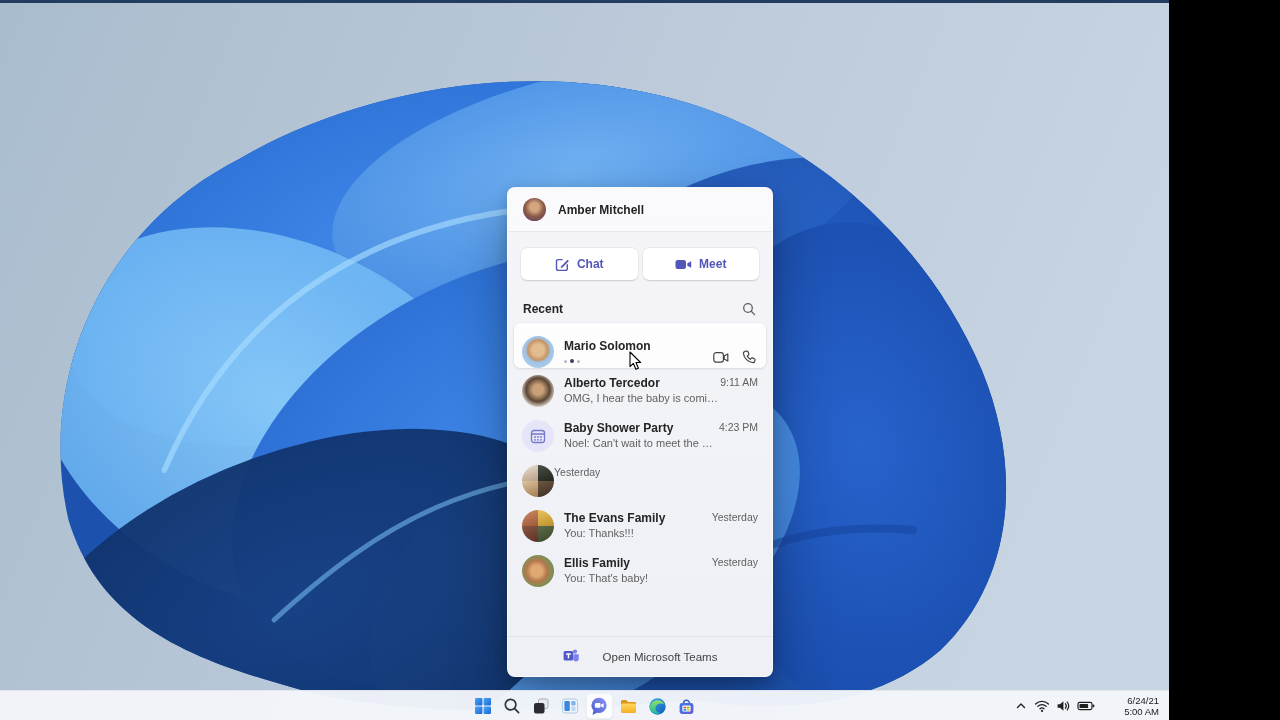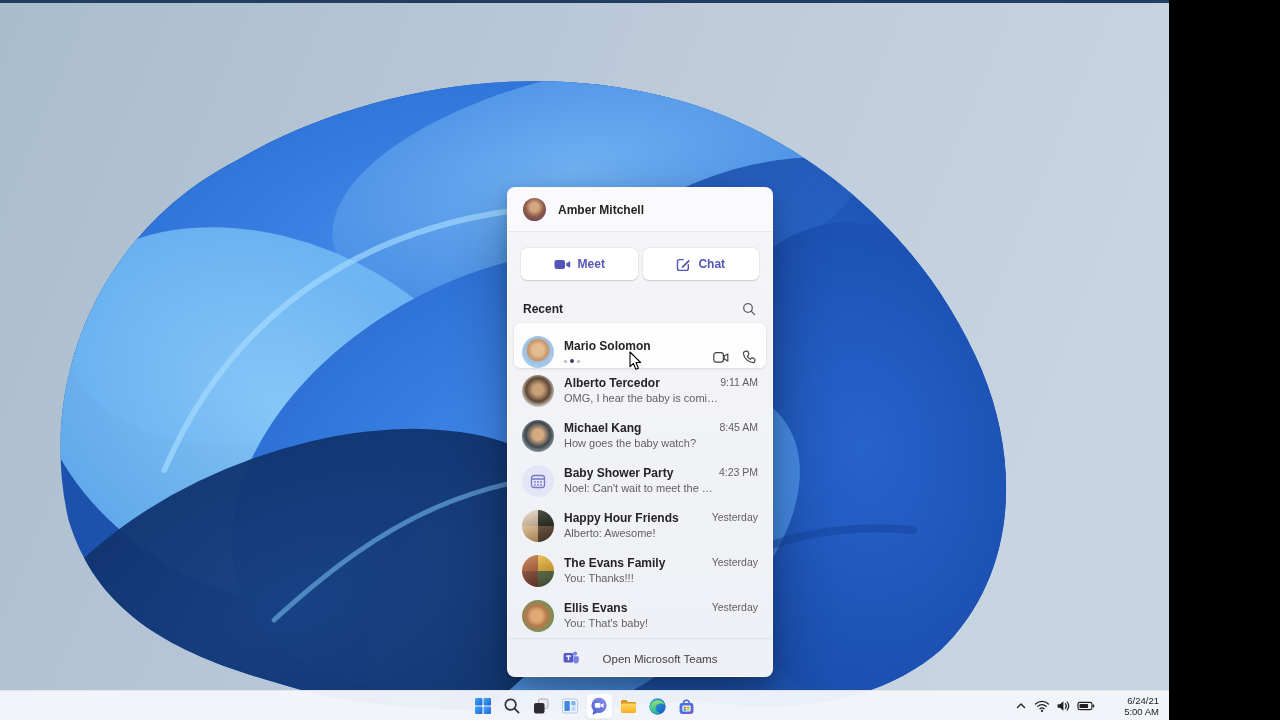--- a/index.html
+++ b/index.html
@@ -147,35 +147,35 @@
   <div class="chat-panel">
 
     <div class="panel-header">
       <span class="avatar av-amber"></span>
       <span class="user-name">Amber Mitchell</span>
     </div>
 
     <div class="actions-row">
       <button class="action-btn">
         <span>
+          <svg width="15" height="15" viewBox="0 0 15 15">
+            <path d="M7.2 2.6 H3.4 C2.2 2.6 1.5 3.3 1.5 4.5 V11.5 C1.5 12.7 2.2 13.4 3.4 13.4 H10.4 C11.6 13.4 12.3 12.7 12.3 11.5 V7.8" fill="none" stroke="#5356b9" stroke-width="1.4" stroke-linecap="round"></path>
+            <path d="M6.2 9.2 L12.6 2.8 L13.9 4.1 L7.5 10.5 L5.8 10.9 Z" fill="#5356b9"></path>
+          </svg>
+        </span>
+        <span>Chat</span>
+      </button>
+      <button class="action-btn">
+        <span>
           <svg width="17" height="15" viewBox="0 0 17 15">
             <rect x="0.5" y="3" width="10.5" height="9" rx="2.2" fill="#5356b9"></rect>
             <path d="M12.3 6.2 L16.2 4.2 V10.8 L12.3 8.8 Z" fill="#5356b9"></path>
           </svg>
         </span>
         <span>Meet</span>
-      </button>
-      <button class="action-btn">
-        <span>
-          <svg width="15" height="15" viewBox="0 0 15 15">
-            <path d="M7.2 2.6 H3.4 C2.2 2.6 1.5 3.3 1.5 4.5 V11.5 C1.5 12.7 2.2 13.4 3.4 13.4 H10.4 C11.6 13.4 12.3 12.7 12.3 11.5 V7.8" fill="none" stroke="#5356b9" stroke-width="1.4" stroke-linecap="round"></path>
-            <path d="M6.2 9.2 L12.6 2.8 L13.9 4.1 L7.5 10.5 L5.8 10.9 Z" fill="#5356b9"></path>
-          </svg>
-        </span>
-        <span>Chat</span>
       </button>
     </div>
 
     <div class="recent-row">
       <span class="recent-label">Recent</span>
       <span class="search-btn">
         <svg width="14" height="14" viewBox="0 0 14 14">
           <circle cx="6" cy="6" r="4.3" fill="none" stroke="#616161" stroke-width="1.3"></circle>
           <line x1="9.3" y1="9.3" x2="12.6" y2="12.6" stroke="#616161" stroke-width="1.3" stroke-linecap="round"></line>
         </svg>
@@ -211,28 +211,20 @@
 
       <div class="conv-row">
         <span class="avatar av-alberto"></span>
         <div class="conv-main">
           <span class="conv-name">Alberto Tercedor</span>
           <span class="conv-preview">OMG, I hear the baby is coming!</span>
         </div>
         <span class="conv-time">9:11 AM</span>
       </div>
 
-      <div class="conv-row">
-        <span class="avatar av-michael"></span>
-        <div class="conv-main">
-          <span class="conv-name">Michael Kang</span>
-          <span class="conv-preview">How goes the baby watch?</span>
-        </div>
-        <span class="conv-time">8:45 AM</span>
-      </div>
 
       <div class="conv-row">
         <span class="avatar av-calendar">
           <svg width="16" height="16" viewBox="0 0 16 16">
             <rect x="1.5" y="2.5" width="13" height="12" rx="2.5" fill="none" stroke="#7579ca" stroke-width="1.3"></rect>
             <line x1="1.5" y1="6" x2="14.5" y2="6" stroke="#7579ca" stroke-width="1.3"></line>
             <circle cx="5" cy="9" r="0.9" fill="#7579ca"></circle>
               <circle cx="8" cy="9" r="0.9" fill="#7579ca"></circle>
             <circle cx="11" cy="9" r="0.9" fill="#7579ca"></circle>
               <circle cx="5" cy="11.8" r="0.9" fill="#7579ca"></circle>
@@ -242,40 +234,36 @@
         </span>
         <div class="conv-main">
           <span class="conv-name">Baby Shower Party</span>
           <span class="conv-preview">Noel: Can't wait to meet the new baby!</span>
         </div>
         <span class="conv-time">4:23 PM</span>
       </div>
 
       <div class="conv-row">
         <span class="avatar av-group1"></span>
-        <div class="conv-main">
-          <span class="conv-name">Happy Hour Friends</span>
-          <span class="conv-preview">Alberto: Awesome!</span>
-        </div>
         <span class="conv-time">Yesterday</span>
       </div>
 
       <div class="conv-row">
         <span class="avatar av-group2"></span>
         <div class="conv-main">
           <span class="conv-name">The Evans Family</span>
           <span class="conv-preview">You: Thanks!!!</span>
         </div>
         <span class="conv-time">Yesterday</span>
       </div>
 
       <div class="conv-row">
         <span class="avatar av-ellis"></span>
         <div class="conv-main">
-          <span class="conv-name">Ellis Evans</span>
+          <span class="conv-name">Ellis Family</span>
           <span class="conv-preview">You: That's baby!</span>
         </div>
         <span class="conv-time">Yesterday</span>
       </div>
 
     </div>
 
     <div class="panel-footer">
       <span>
         <svg width="16" height="16" viewBox="0 0 16 16">

